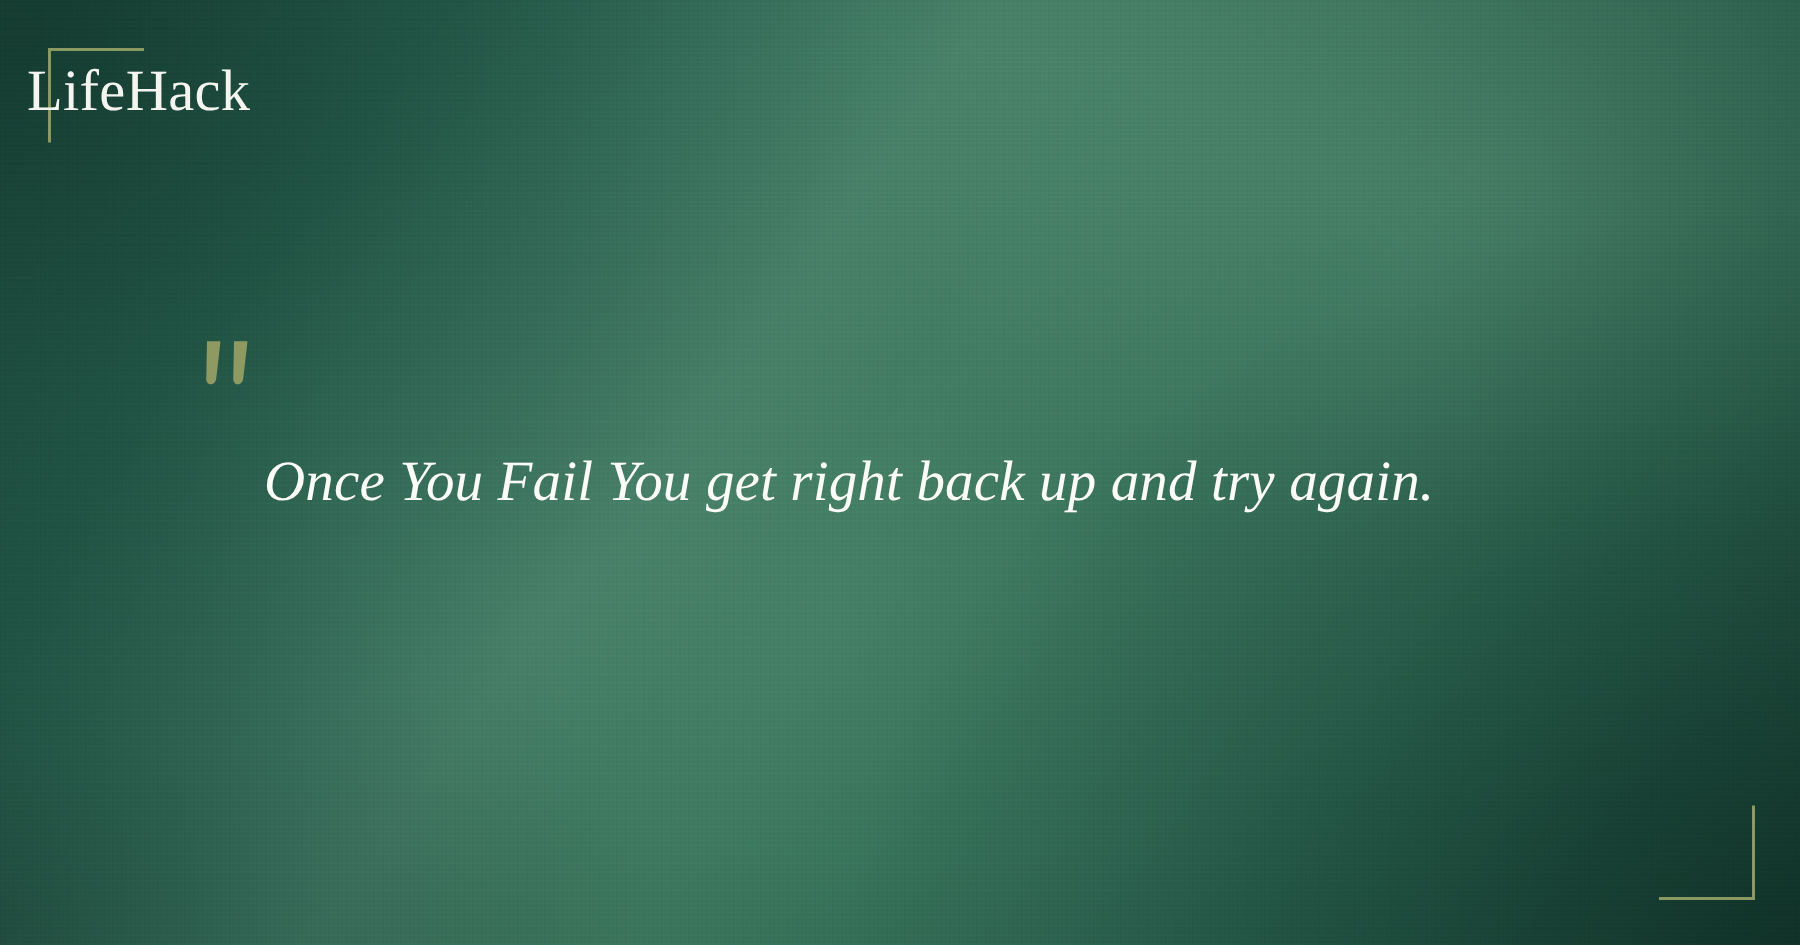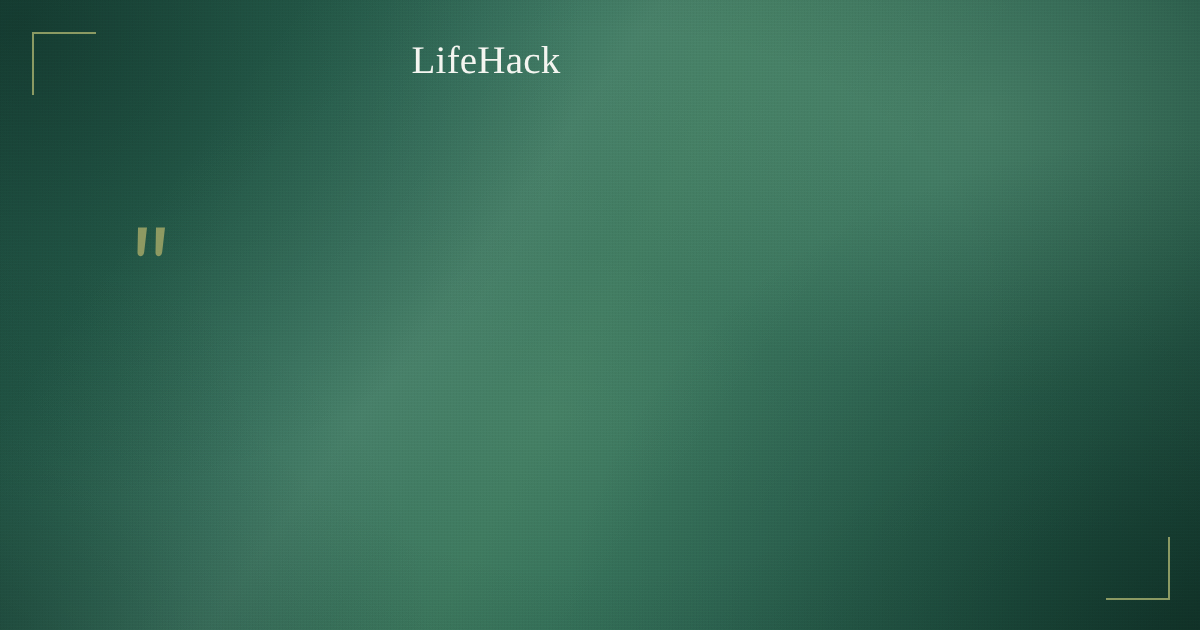--- a/index.html
+++ b/index.html
@@ -109,23 +109,22 @@
     left: 1106px;
     top: 537px;
     border-right: 2px solid #8b9a63;
     border-bottom: 2px solid #8b9a63;
   }
 
   
   .brand {
     position: absolute;
     top: 39px;
-    left: 0;
+    left: 18px;
     width: 972px;
-    text-align: center;
     color: #f4f5f0;
     font-size: 39px;
     line-height: 44px;
     letter-spacing: 0.2px;
     font-weight: 400;
     text-rendering: geometricPrecision;
   }
 
   
   .quote-mark {
@@ -171,14 +170,15 @@
 
   <div class="brand">LifeHack</div>
 
   <div class="quote-mark">
     <svg width="44" height="42" viewBox="0 0 44 42" xmlns="http://www.w3.org/2000/svg">
       <path d="M6.0 1.5 L15.0 1.5 L12.2 26.0 C12.0 28.4 10.6 30.2 8.6 30.2 C6.7 30.2 5.4 28.6 5.5 26.3 Z" fill="#8e9a62"></path>
       <path d="M24.0 1.5 L33.0 1.5 L30.2 26.0 C30.0 28.4 28.6 30.2 26.6 30.2 C24.7 30.2 23.4 28.6 23.5 26.3 Z" fill="#8e9a62"></path>
     </svg>
   </div>
 
+  <div class="quote-text">Once You Fail You get right back up and try again.</div>
 
 </div>
 
 </body></html>

